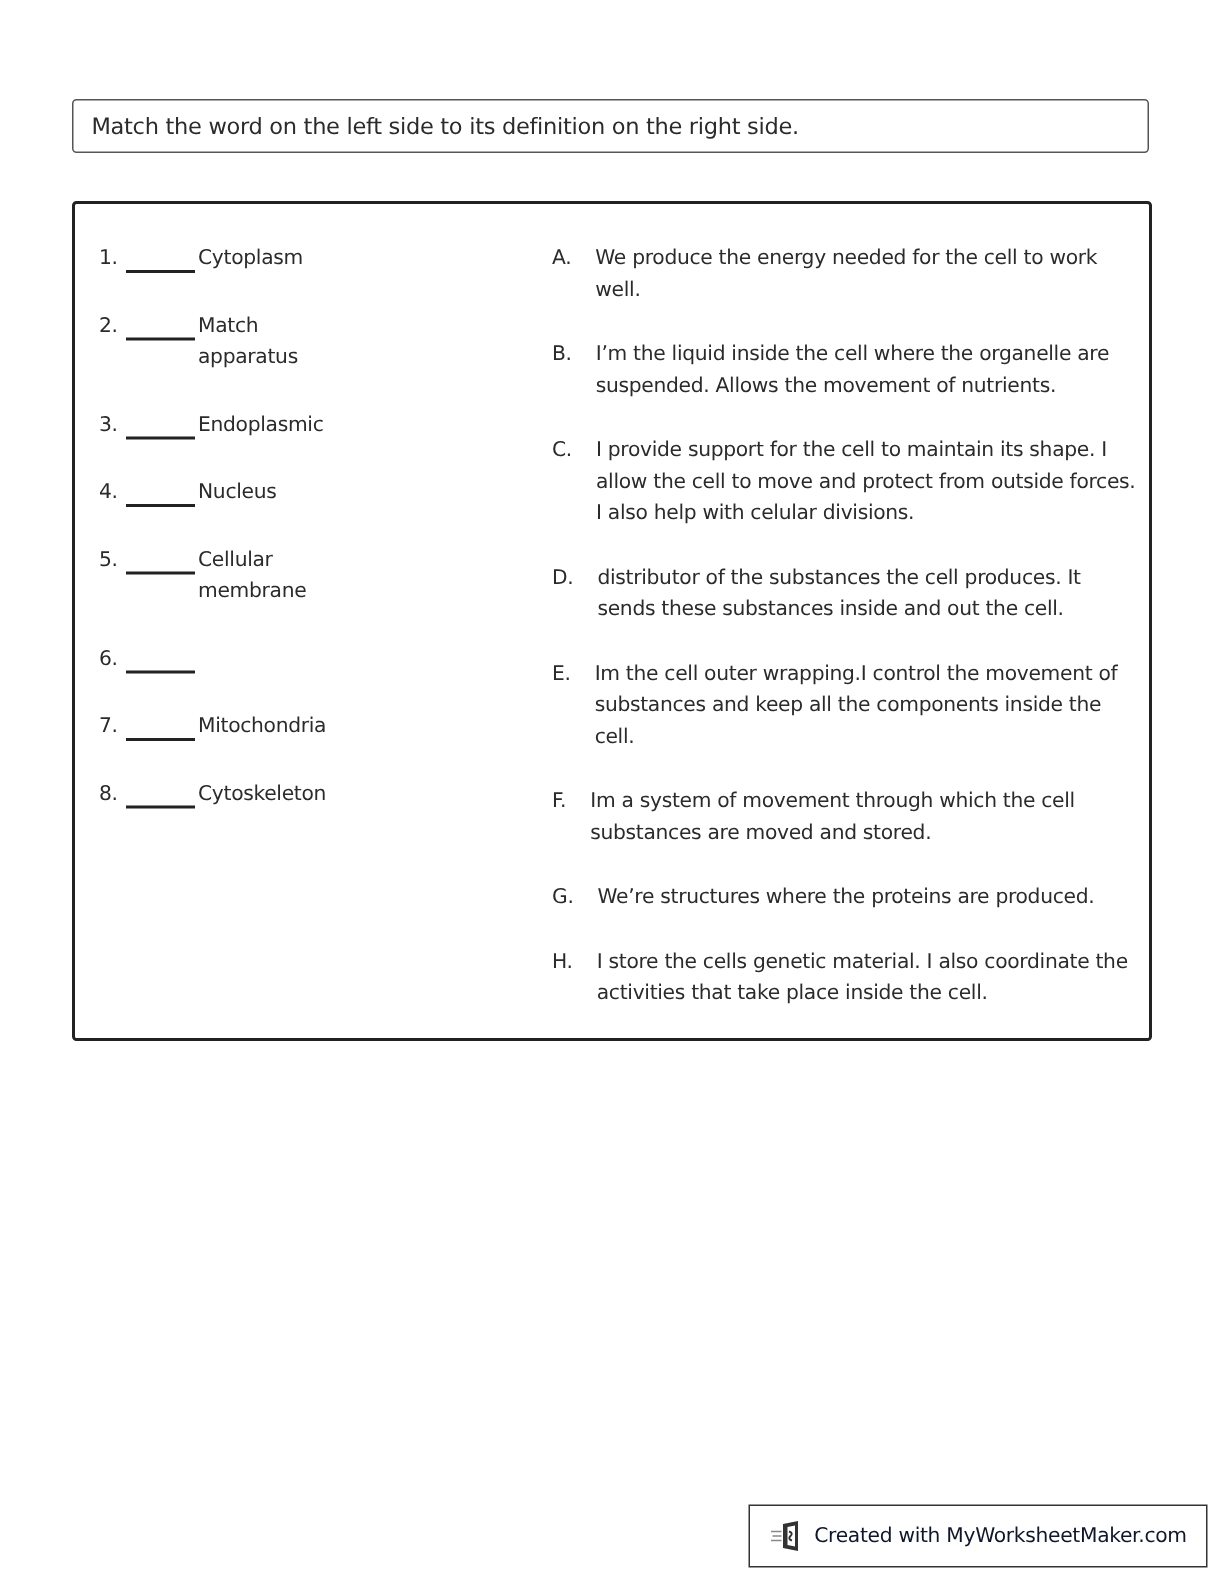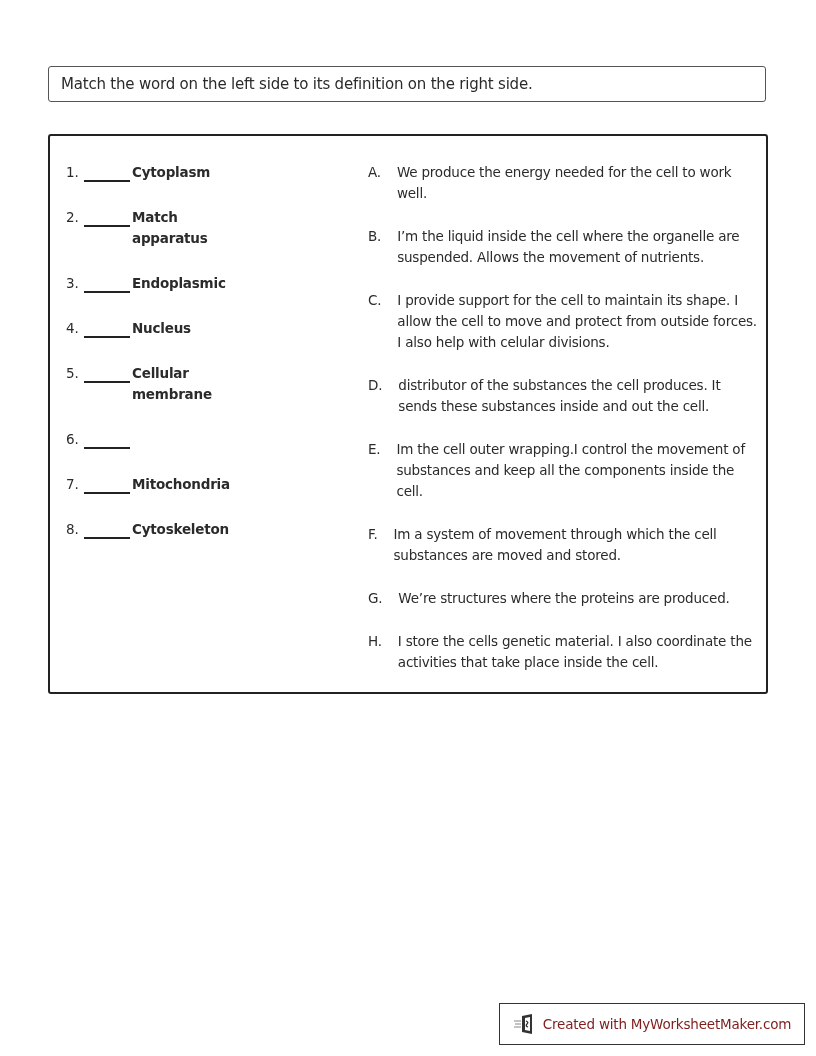--- a/index.html
+++ b/index.html
@@ -20,33 +20,33 @@
   .left-col { position: absolute; left: 16px; top: 26px; width: 280px; }
   .term {
     display: flex; align-items: flex-start; font-size: 13.5px; line-height: 21px;
     letter-spacing: -0.2px;
   }
   .term .num { width: 16px; }
   .term .blank {
     width: 46px; height: 18px; border-bottom: 2px solid #222; margin-left: 2px;
     margin-right: 2px; flex: none;
   }
-  .term .word { width: 110px; font-weight: bold; }
+  .term .word { width: 110px; }
   .right-col { position: absolute; left: 318px; top: 26px; width: 390px; }
   .def {
     display: flex; align-items: flex-start; font-size: 13.5px; line-height: 21px;
     letter-spacing: -0.2px;
   }
   .def .letter { flex: none; padding-right: 4px; }
   .def .text { flex: 1; margin-left: 12px; }
   .footer {
     position: absolute; left: 499px; top: 1003px; width: 306px; height: 42px;
     border: 1.5px solid #333; box-sizing: border-box;
     display: flex; align-items: center; justify-content: center;
-    font-size: 13.5px; letter-spacing: -0.2px; color: #7f1d1d;
+    font-size: 13.5px; letter-spacing: -0.2px; color: #0f172a;
   }
   .footer .logo { width: 24px; height: 22px; margin-right: 6px; }
 </style>
 </head>
 <body>
 
 <div class="instructions">
   <span>Match the word on the left side to its definition on the right side.</span>
 </div>
 

